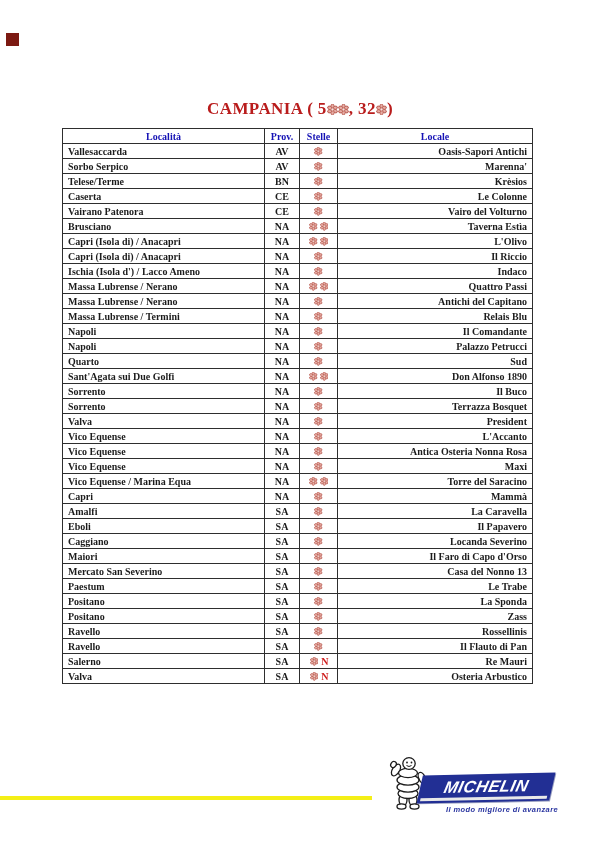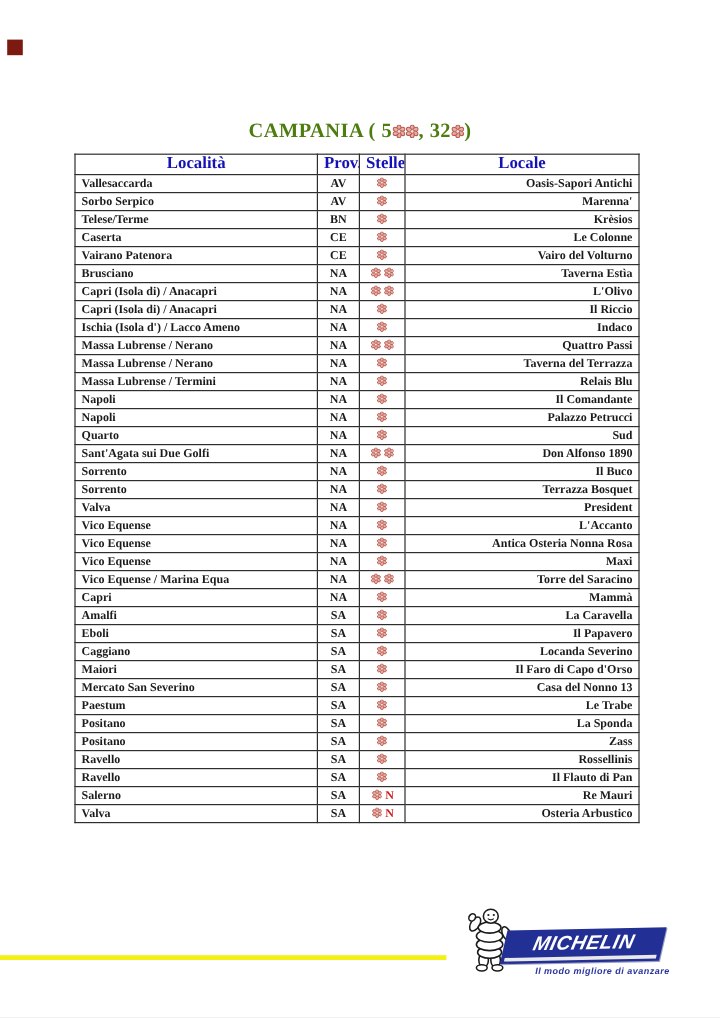--- a/index.html
+++ b/index.html
@@ -1,25 +1,25 @@
 <!DOCTYPE html>
 <html><head>
 <meta charset="utf-8">
 <style>
   html,body{margin:0;padding:0;background:#e8e8e8;}
   .page{position:relative;width:600px;height:848px;background:#ffffff;
         font-family:"Liberation Serif", serif;overflow:hidden;margin:0 auto;}
   .corner-square{position:absolute;left:6px;top:33px;width:13px;height:13px;background:#7c1a12;}
   .title{position:absolute;top:99px;left:0;width:100%;text-align:center;
-         font-size:17px;font-weight:bold;color:#4d7c0f;letter-spacing:.4px;}
+         font-size:17px;font-weight:bold;color:#b91c1c;letter-spacing:.4px;}
   .title .star-group svg{vertical-align:-1px;}
   .m-table{position:absolute;left:62px;top:128px;width:470px;border-collapse:collapse;table-layout:fixed;}
   .m-table td,.m-table th{border:1.4px solid #2e2e2e;height:14px;font-size:10px;
          font-weight:bold;padding:0 5px;overflow:hidden;white-space:nowrap;}
-  .m-table th{color:#1512b5;text-align:center;font-size:14px;}
+  .m-table th{color:#1512b5;text-align:center;font-size:10px;}
   .c-loc{text-align:left;color:#1c1c1c;}
   .c-prov{text-align:center;color:#1c1c1c;margin-top:29px;}
   .c-ste{text-align:center;padding:0 2px !important;}
   .c-ste svg{vertical-align:-1px;margin:0 1px;}
   .c-ste .new-n{color:#cf1f1f;font-weight:bold;font-size:10px;margin-left:2px;}
   .c-locale{text-align:right;color:#1c1c1c;}
   .yellow-stripe{position:absolute;left:0;top:796px;width:372px;height:4px;background:#f4ef16;}
   .logo{position:absolute;left:386px;top:754px;width:185px;height:64px;}
   .logo-plate{position:absolute;left:34px;top:20px;width:132px;height:28px;background:#222f94;
               transform:skewX(-14deg) rotate(-1.2deg);box-shadow:1px 1px 0 #9aa0c0;}
@@ -285,21 +285,21 @@
               <g fill="#e7aea5" stroke="#b85a50" stroke-width="1.6">
                 <ellipse transform="rotate(0 10 10)" cx="10" cy="4.6" rx="3.1" ry="4.4"></ellipse>
                 <ellipse transform="rotate(60 10 10)" cx="10" cy="4.6" rx="3.1" ry="4.4"></ellipse>
                 <ellipse transform="rotate(120 10 10)" cx="10" cy="4.6" rx="3.1" ry="4.4"></ellipse>
                 <ellipse transform="rotate(180 10 10)" cx="10" cy="4.6" rx="3.1" ry="4.4"></ellipse>
                 <ellipse transform="rotate(240 10 10)" cx="10" cy="4.6" rx="3.1" ry="4.4"></ellipse>
                 <ellipse transform="rotate(300 10 10)" cx="10" cy="4.6" rx="3.1" ry="4.4"></ellipse>
               </g>
               <circle cx="10" cy="10" r="2.7" fill="#f6e4e1" stroke="#b85a50" stroke-width="1.2"></circle>
             </svg></td>
-          <td class="c-locale">Taverna del Terrazza</td>
+          <td class="c-locale">Antichi del Capitano</td>
         </tr>
         <tr>
           <td class="c-loc">Massa Lubrense / Termini</td>
           <td class="c-prov">NA</td>
           <td class="c-ste"><svg width="8.5" height="8.5" viewBox="0 0 20 20">
               <g fill="#e7aea5" stroke="#b85a50" stroke-width="1.6">
                 <ellipse transform="rotate(0 10 10)" cx="10" cy="4.6" rx="3.1" ry="4.4"></ellipse>
                 <ellipse transform="rotate(60 10 10)" cx="10" cy="4.6" rx="3.1" ry="4.4"></ellipse>
                 <ellipse transform="rotate(120 10 10)" cx="10" cy="4.6" rx="3.1" ry="4.4"></ellipse>
                 <ellipse transform="rotate(180 10 10)" cx="10" cy="4.6" rx="3.1" ry="4.4"></ellipse>

